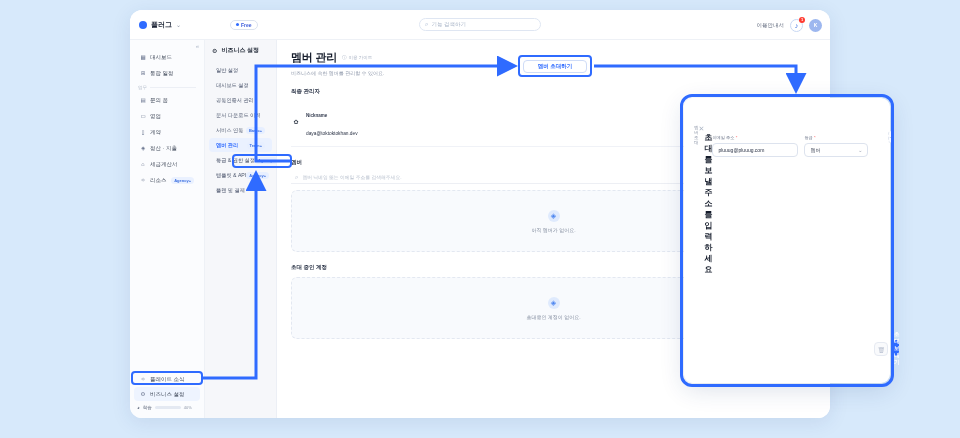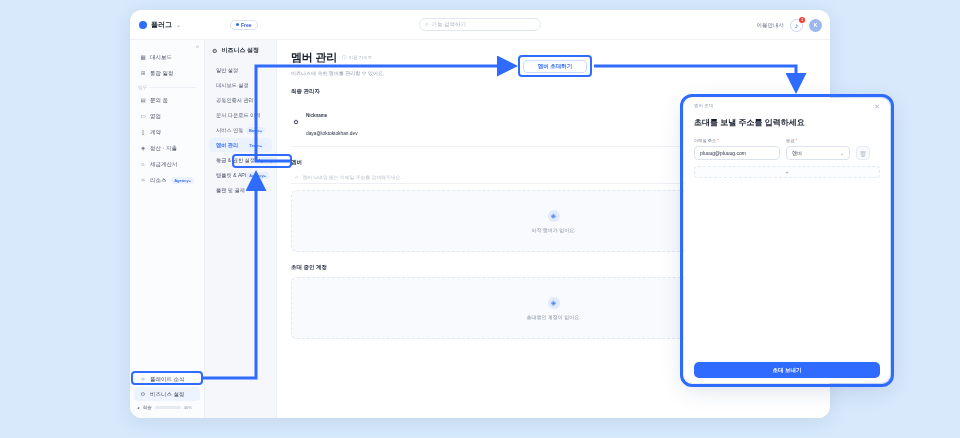--- a/index.html
+++ b/index.html
@@ -177,21 +177,21 @@
     display:flex;align-items:center;justify-content:center;color:#4d86f0;font-size:7px;
   }
   .empty-text { font-size:5px; color:#7c8699; }
 
   
   #invite-modal {
     position: absolute; left: 684px; top: 98px;
     width: 206px; height: 285px;
     background:#fff; border-radius: 9px;
     box-shadow: 0 6px 24px rgba(25,55,110,.16);
-    padding: 5px 10px; display:flex; flex-direction:column;
+    padding: 27px 10px; display:flex; flex-direction:row;
   }
   .modal-top { display:flex; align-items:flex-start; }
   .modal-eyebrow { font-size:4.5px; color:#8d96a8; }
   .modal-close { margin-left:auto; font-size:7px; color:#aeb7c6; line-height:1; cursor:pointer; }
   .modal-title { font-size:8px; font-weight:800; color:#151c2b; margin-top:7px; }
 
   .field-row { display:flex; gap:6px; margin-top:10px; }
   .f-email { width: 86px; }
   .f-role { width: 64px; }
   .f-label { font-size:4.2px; color:#6b7488; margin-bottom:3px; }

